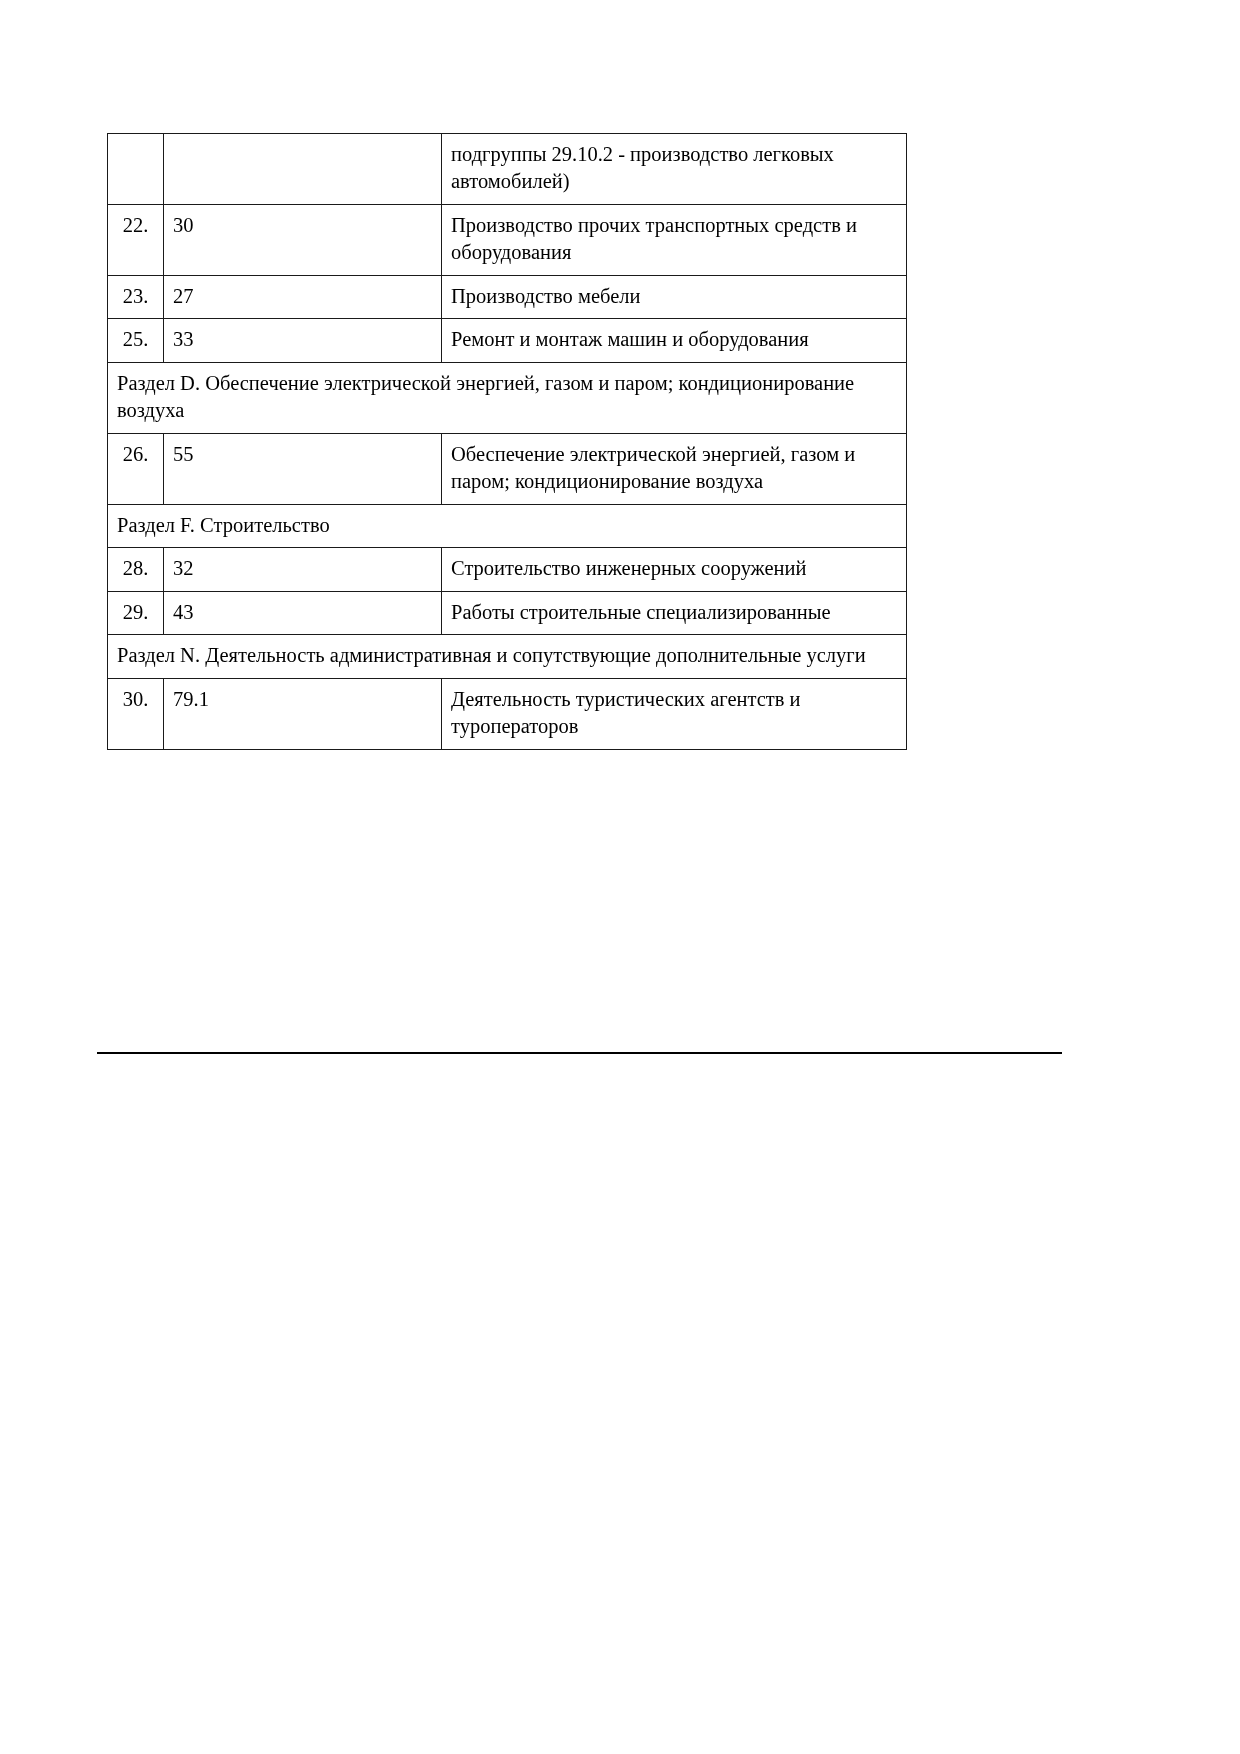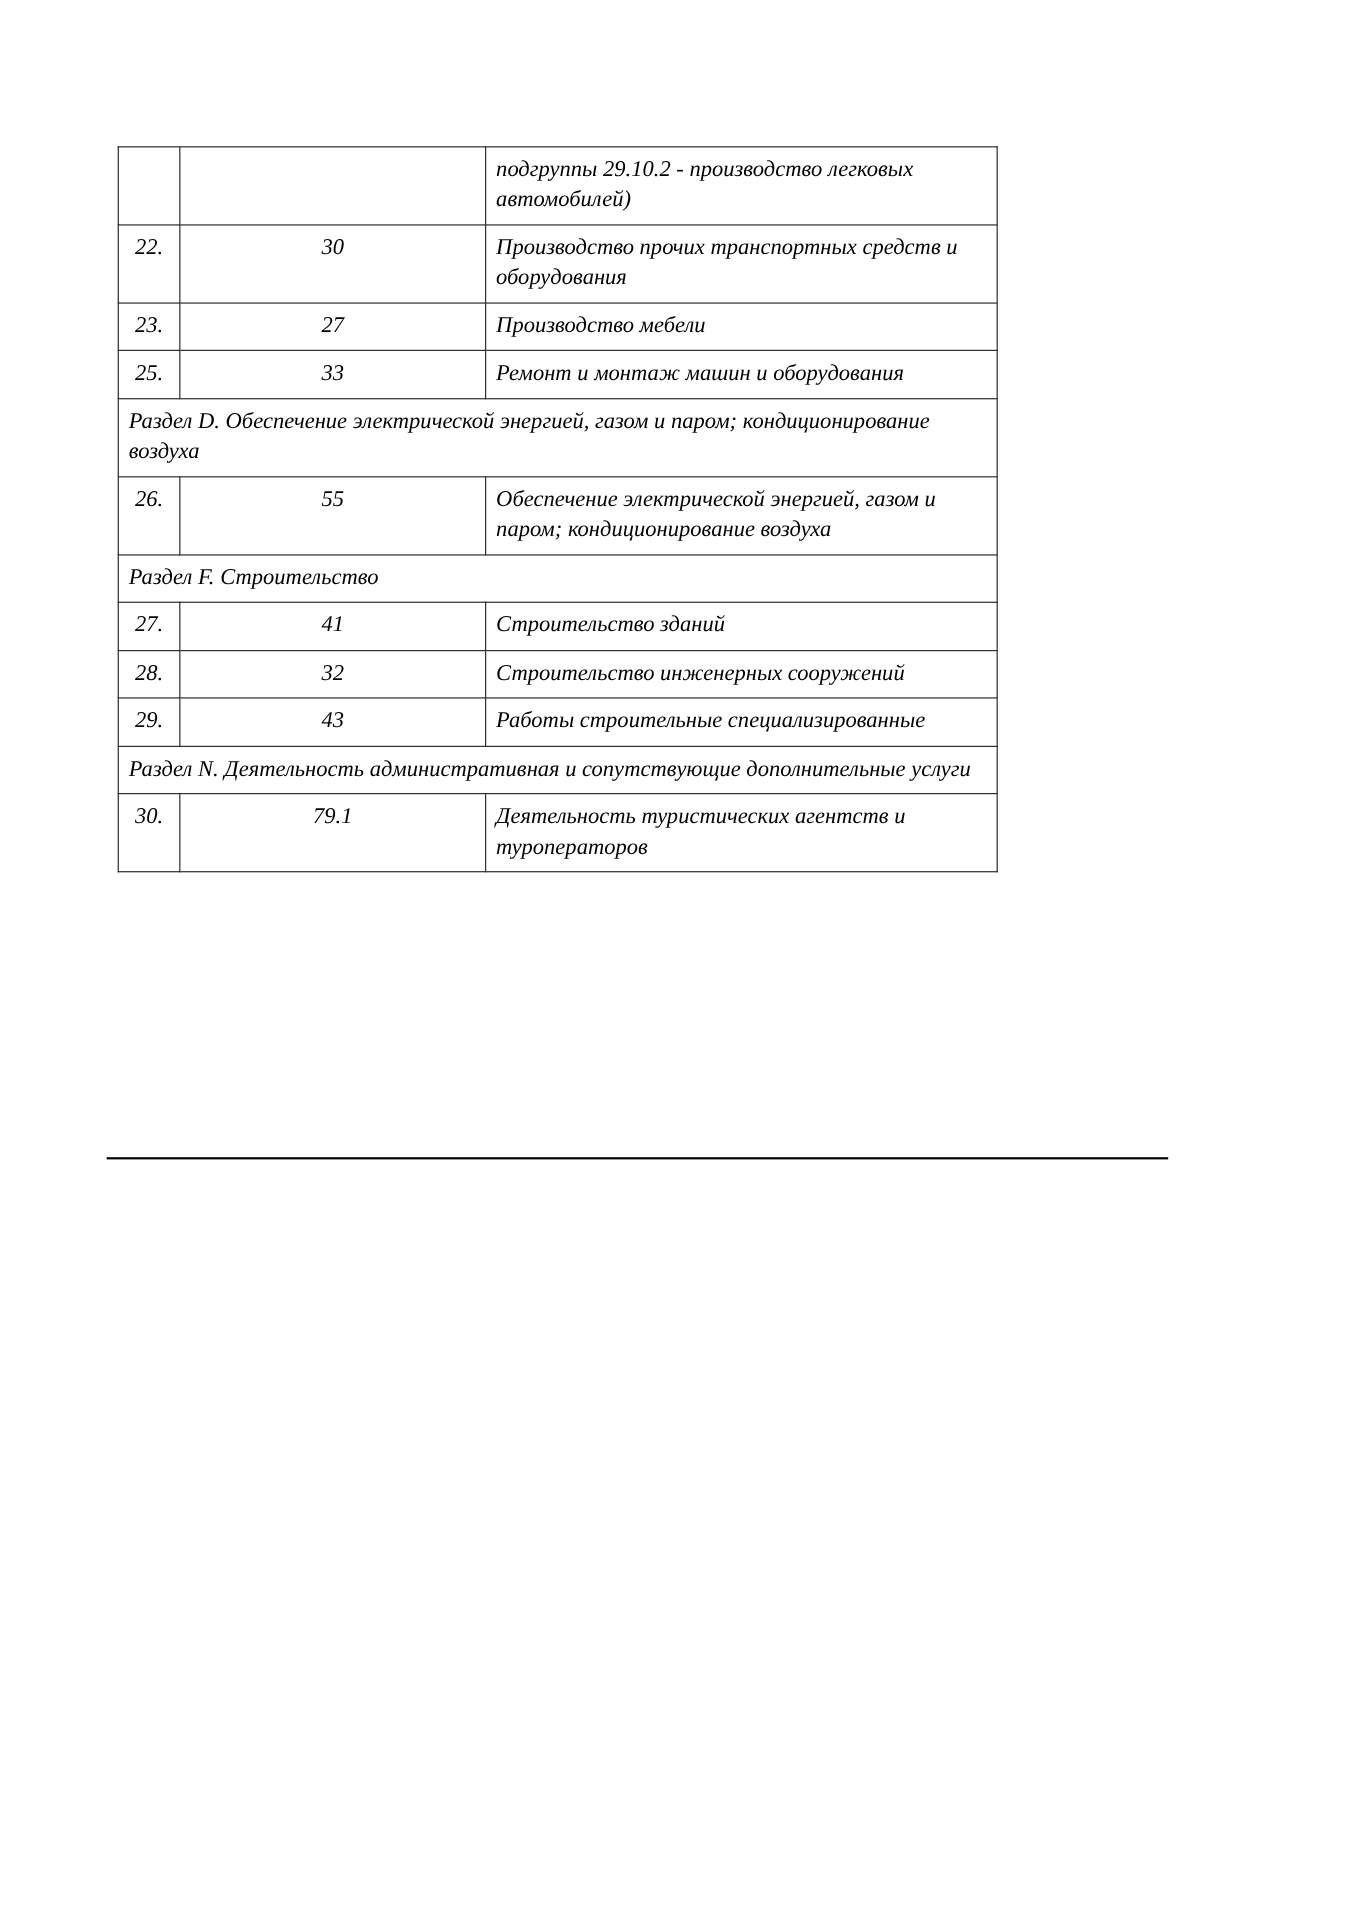--- a/index.html
+++ b/index.html
@@ -15,21 +15,20 @@
     color: #000000;
     overflow: hidden;
   }
 
   #page {
     position: absolute;
     left: 0;
     top: 0;
     width: 1240px;
     height: 1555px;
-    font-style: italic;
   }
 
   #doc-table {
     position: absolute;
     left: 107px;
     top: 133px;
     width: 799px;
     border-collapse: collapse;
     table-layout: fixed;
     font-size: 20.5px;
@@ -44,21 +43,20 @@
 
   col.c-num   { width: 56px; }
   col.c-code  { width: 278px; }
   col.c-name  { width: 465px; }
 
   td.num {
     text-align: center;
     padding-left: 9px;
   }
   td.code {
-    text-align: center;
   }
   td.name {
     text-align: left;
     padding-left: 11px;
   }
   td.section {
     text-align: left;
     padding: 9px 26px 11px 26px;
   }
 
@@ -108,25 +106,20 @@
         </tr>
         <tr>
           <td class="num">26.</td>
           <td class="code">55</td>
           <td class="name">Обеспечение электрической энергией, газом и паром; кондиционирование воздуха</td>
         </tr>
         <tr>
           <td class="section" colspan="3">Раздел F. Строительство</td>
         </tr>
         <tr>
-          <td class="num">27.</td>
-          <td class="code">41</td>
-          <td class="name">Строительство зданий</td>
-        </tr>
-        <tr>
           <td class="num">28.</td>
           <td class="code">32</td>
           <td class="name">Строительство инженерных сооружений</td>
         </tr>
         <tr>
           <td class="num">29.</td>
           <td class="code">43</td>
           <td class="name">Работы строительные специализированные</td>
         </tr>
         <tr>

